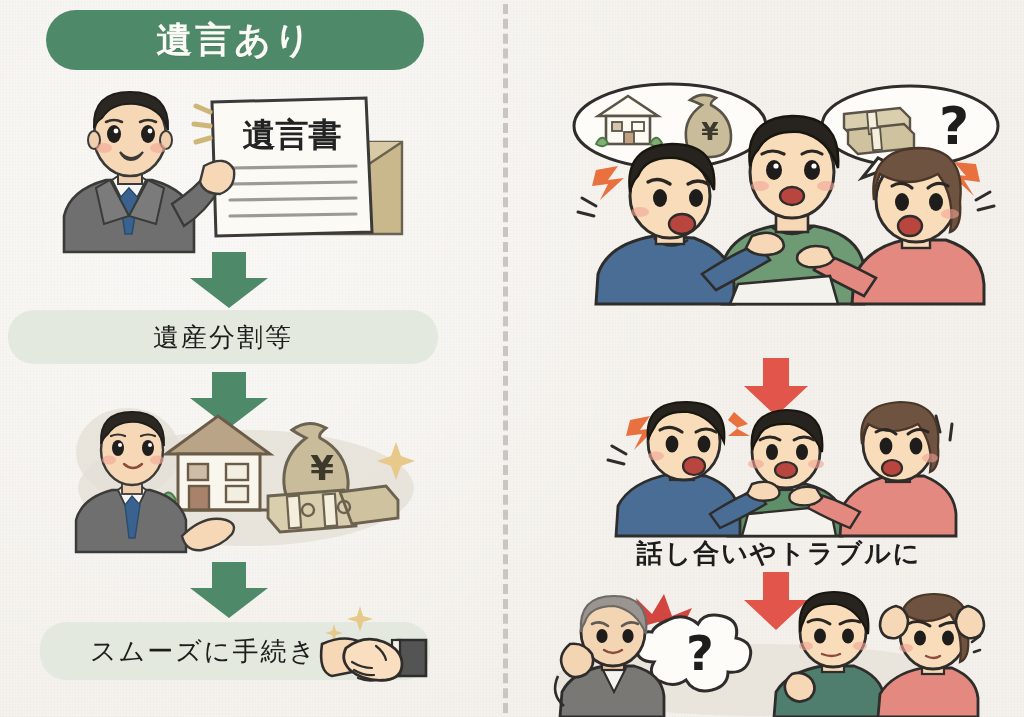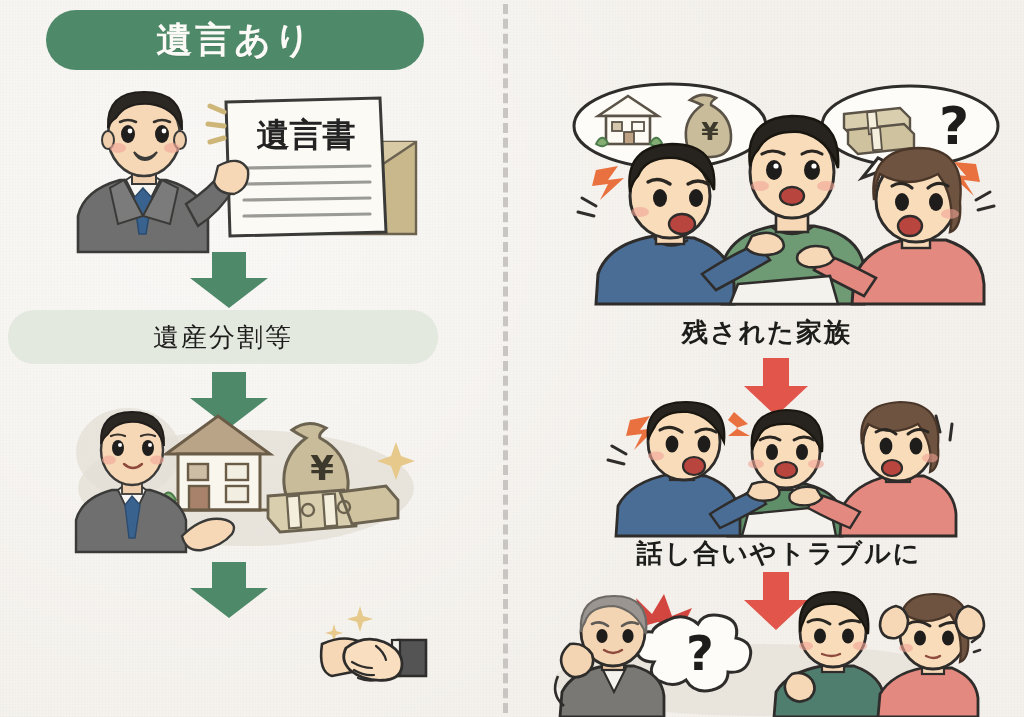--- a/index.html
+++ b/index.html
@@ -86,21 +86,21 @@
 <body>
 
 <div id="page">
 
   <div class="divider"></div>
 
   <div class="col col-left">
 
     <div class="pill-header pill-green">遺言あり</div>
 
-    <div class="scene" style="left:58px; top:84px;">
+    <div class="scene" style="left:44px; top:84px;">
       <svg width="380" height="168" viewBox="0 0 380 168">
 
         <path d="M196 58 L358 58 L358 150 L196 150 Z" fill="#c9b88c" stroke="#6b6250" stroke-width="2.4"></path>
         <path d="M196 58 L277 112 L358 58" fill="#d8caa4" stroke="#6b6250" stroke-width="2.4"></path>
 
         <g>
           <path d="M168 18 L322 14 L328 148 L172 152 Z" fill="#fbfaf5" stroke="#3a3a38" stroke-width="3"></path>
           <text x="248" y="62" font-family="'DejaVu Sans','Liberation Sans',sans-serif" font-size="33" font-weight="700" fill="#232323" text-anchor="middle">遺言書</text>
           <g stroke="#9a9a96" stroke-width="3.2" stroke-linecap="round">
             <line x1="186" y1="84" x2="312" y2="82"></line>
@@ -223,20 +223,23 @@
         </g>
       </svg>
     </div>
 
     <div class="arrow" style="left:186px; top:562px;">
       <svg width="86" height="56" viewBox="0 0 86 56">
         <path d="M26 0 H60 V26 H82 L43 56 L4 26 H26 Z" fill="#4e8a69"></path>
       </svg>
     </div>
 
+    <div class="label-box" style="left:40px; top:622px; width:390px; height:58px; justify-content:flex-start; padding-left:50px;">
+      <span>スムーズに手続き</span>
+    </div>
 
     <div class="scene" style="left:316px; top:600px;">
       <svg width="120" height="90" viewBox="0 0 120 90">
 
         <path d="M44 6 L47 16 L57 19 L47 22 L44 32 L41 22 L31 19 L41 16 Z" fill="#e6c98b"></path>
         <path d="M18 24 L20 31 L27 33 L20 35 L18 42 L16 35 L9 33 L16 31 Z" fill="#e6c98b"></path>
 
         <path d="M82 40 L110 40 L110 76 L82 76 Z" fill="#555454" stroke="#2e2d2c" stroke-width="2.6"></path>
         <rect x="76" y="40" width="8" height="36" fill="#f2f0ea" stroke="#2e2d2c" stroke-width="2.2"></rect>
 
@@ -354,21 +357,20 @@
           <ellipse cx="388" cy="136" rx="9" ry="5" fill="#f0a394" opacity=".6"></ellipse>
 
           <path d="M314 200 q-34 -18 -52 -24 l-10 16 q26 14 50 26 Z" fill="#e4897f" stroke="#2f2d2b" stroke-width="2.6"></path>
           <path d="M266 170 q-20 -6 -30 6 q-4 10 10 13 q18 2 26 -8 Z" fill="#f7d8b6" stroke="#2f2d2b" stroke-width="2.6"></path>
         </g>
 
         <path d="M176 206 L268 198 L276 226 L168 226 Z" fill="#f4f2ec" stroke="#2f2d2b" stroke-width="2.6"></path>
       </svg>
     </div>
 
-    <div class="label-plain" style="left:0; top:312px; width:514px; height:40px;">残された家族</div>
 
     <div class="arrow" style="left:230px; top:358px;">
       <svg width="72" height="58" viewBox="0 0 72 58">
         <path d="M23 0 H49 V28 H68 L36 58 L4 28 H23 Z" fill="#e1554b"></path>
       </svg>
     </div>
 
     <div class="scene" style="left:78px; top:402px;">
       <svg width="390" height="134" viewBox="0 0 390 134">
 

